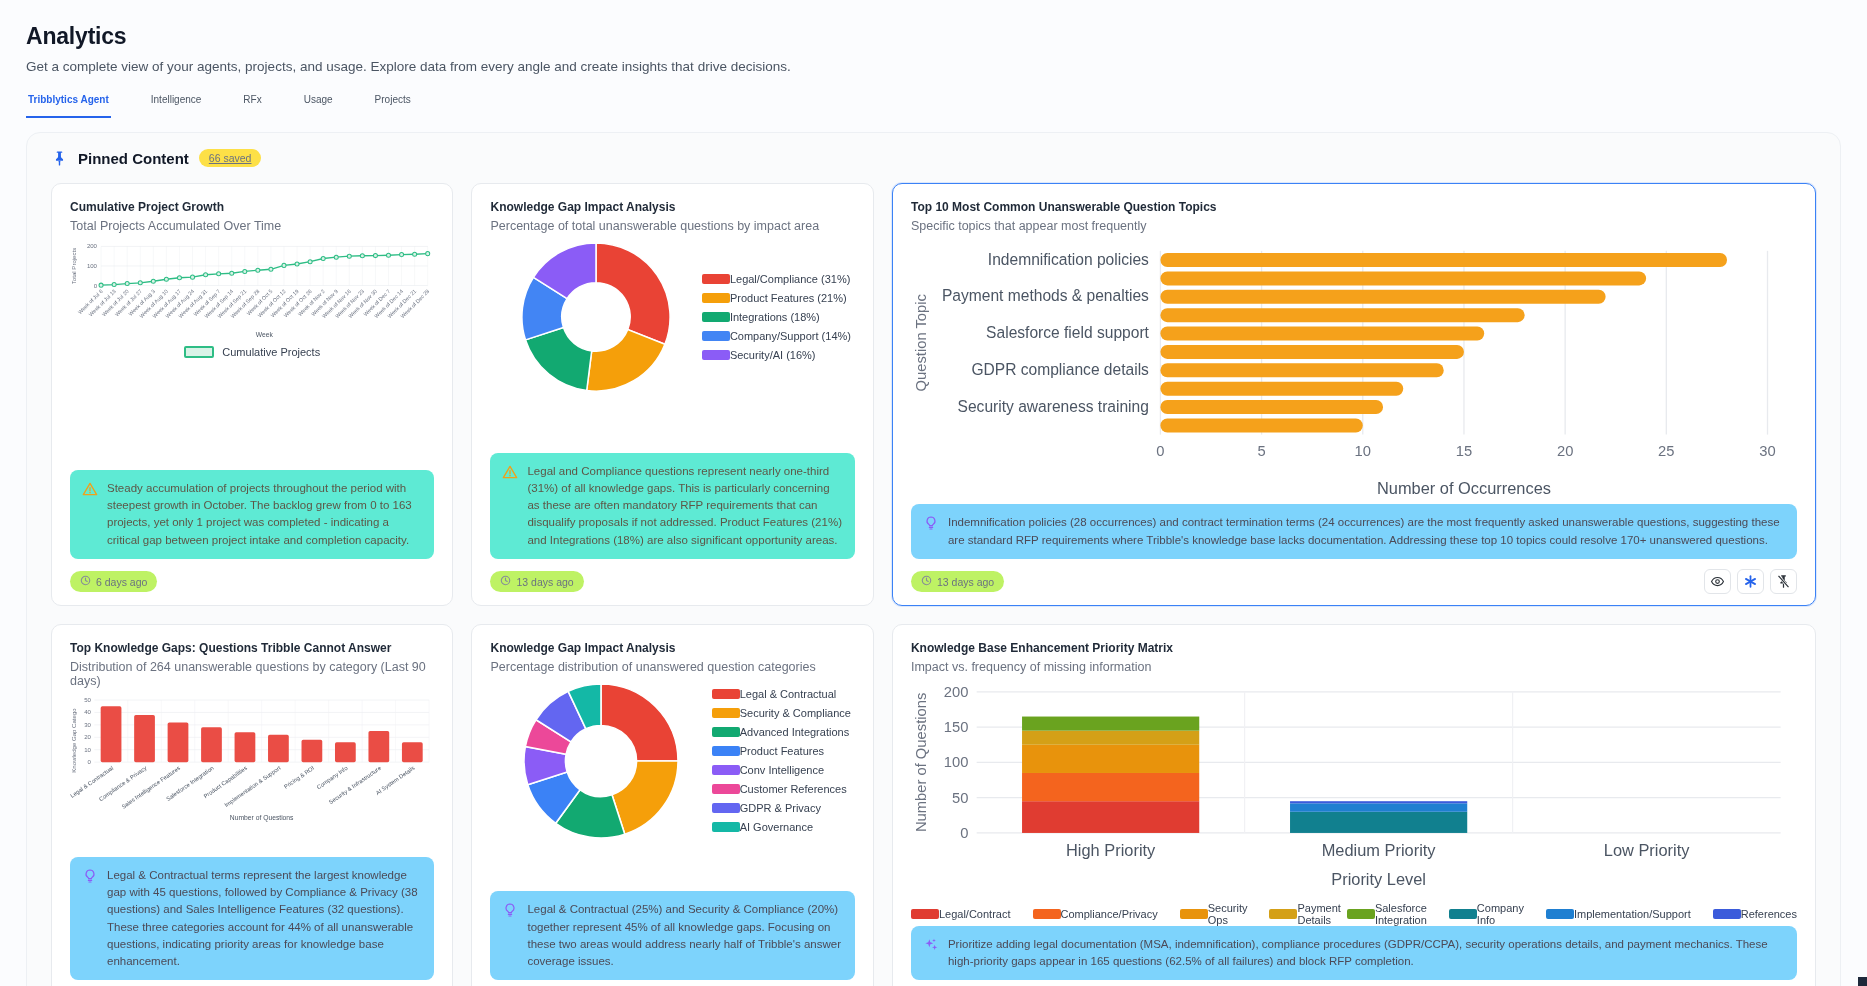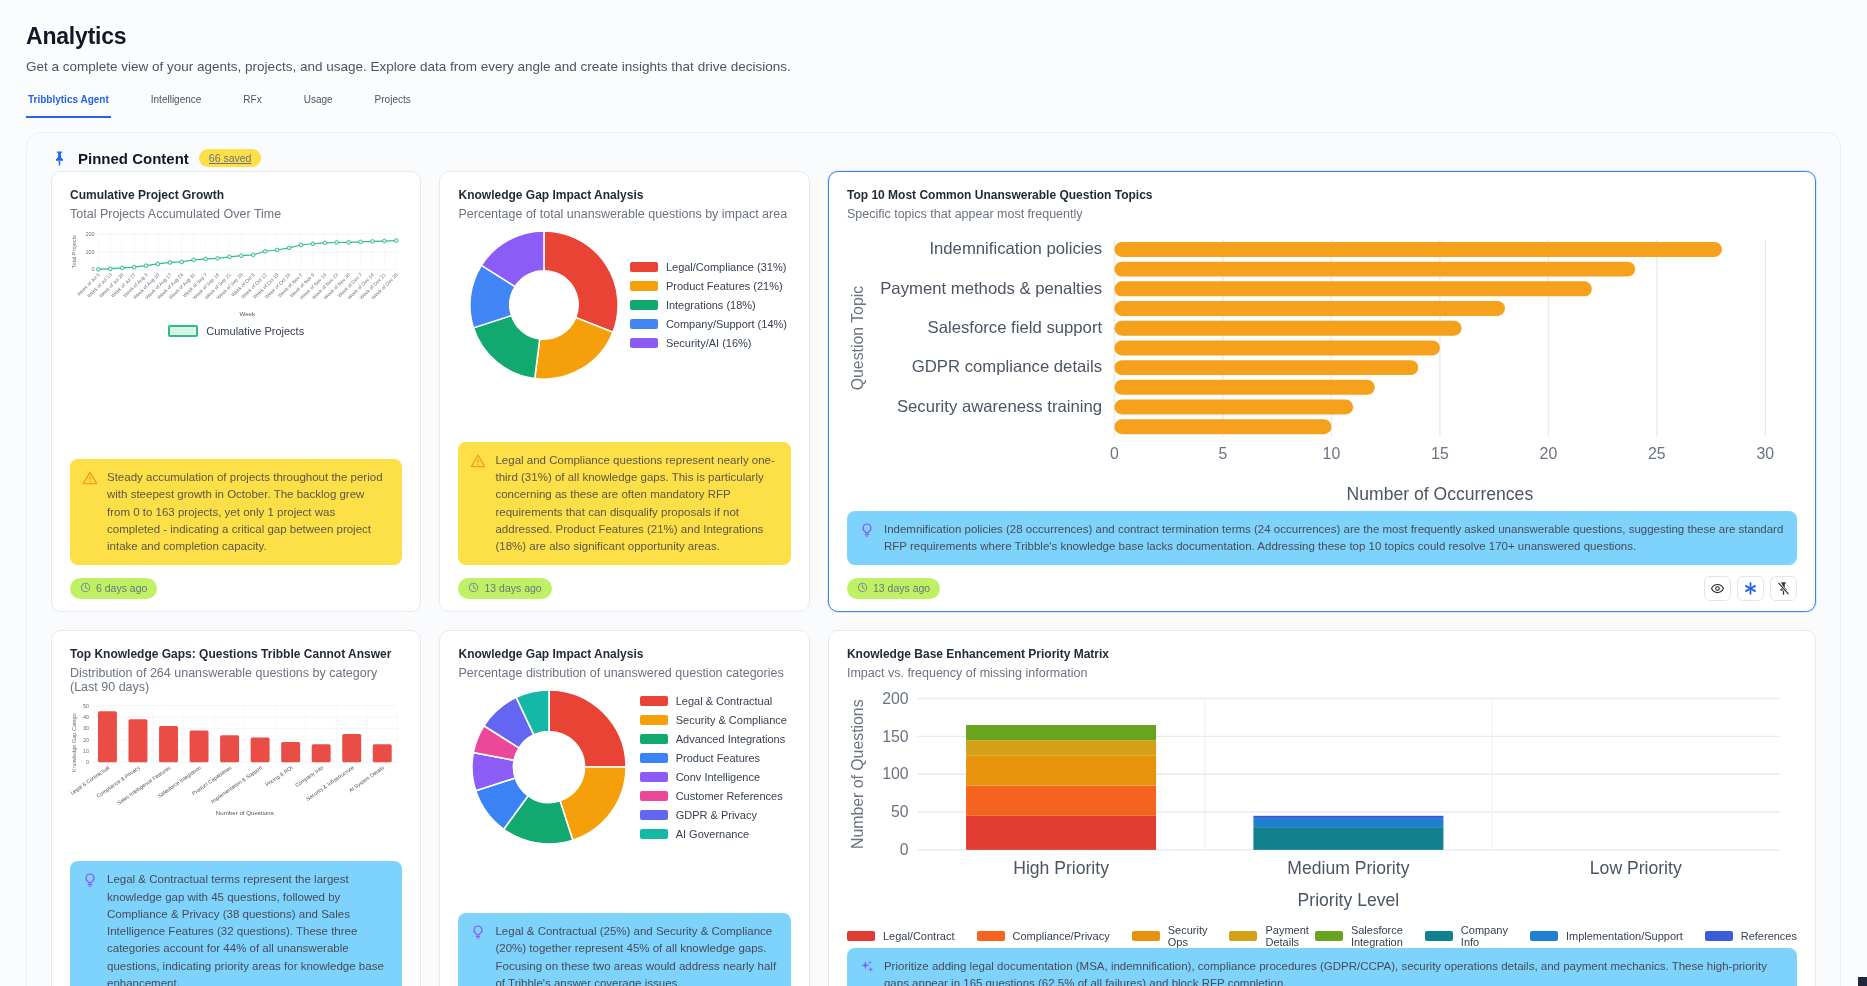--- a/index.html
+++ b/index.html
@@ -6,43 +6,43 @@
   html,body { width:1867px; height:986px; overflow:hidden; background:#fbfcfe;
     font-family:"Liberation Sans", sans-serif; color:#1f2937; }
   .page { padding:23px 26px 0; }
   .page-title { font-size:23px; font-weight:700; color:#111827; letter-spacing:-0.2px; }
   .page-subtitle { font-size:13.5px; color:#4b5563; margin-top:9px; }
   .tabs { display:flex; gap:38px; margin-top:16px; }
   .tab { font-size:10px; color:#4b5563; padding:4px 2px 11px; cursor:pointer; border-bottom:2.5px solid transparent; }
   .tab.active { color:#2563eb; font-weight:700; border-bottom-color:#2563eb; }
   .pinned { margin-top:14px; background:#fafbfc; border:1px solid #edf0f4; border-radius:14px;
     padding:16px 24px 10px; }
-  .pinned-header { display:flex; align-items:center; gap:10px; margin-bottom:4px; }
+  .pinned-header { display:flex; align-items:center; gap:10px; margin-bottom:16px; }
   .pinned-title { font-size:15px; font-weight:700; color:#111827; }
   .badge { background:#fde047; color:#6b7280; font-size:10.5px; padding:3px 10px; border-radius:999px;text-decoration:underline; }
   .grid { display:grid; grid-template-columns:repeat(3,1fr); gap:18px; }
   .card { background:#fff; border:1px solid #e7eaee; border-radius:10px; padding:16px 18px 10px;
     display:flex; flex-direction:column; }
   .card.selected { border:1.5px solid #3b82f6; box-shadow:0 0 0 1px rgba(59,130,246,.15); }
   .card-title { font-size:12px; font-weight:700; color:#1f2937; }
   .card-subtitle { font-size:12.5px; color:#6b7280; margin-top:5px; }
   .chart-area { margin-top:8px; }
   .pie-wrap { display:flex; align-items:center; }
   .pie-svg-holder { flex:1; display:flex; justify-content:center; }
   .pie-legend { flex-shrink:0; display:flex; flex-direction:column; gap:7px; padding-right:4px; }
-  .legend-item { display:flex; align-items:center; gap:8px; font-size:11px; color:#374151; }
+  .legend-item { display:flex; align-items:center; font-size:11px; color:#374151; }
   .legend-swatch { width:28px; height:10px; border-radius:2px; flex-shrink:0; }
   .line-legend { display:flex; justify-content:center; align-items:center; gap:8px; font-size:11px;
     color:#374151; margin-top:2px; }
   .line-legend .legend-swatch { width:30px; height:12px; border:2px solid #2ebd85; background:#d9f3e7; }
   .stack-legend { display:flex; flex-direction:row; gap:6px; margin-top:6px; align-items:center; }
   .stack-legend-row { display:flex; gap:22px; justify-content:center; }
   .note { border-radius:8px; padding:10px 12px; font-size:11.5px; line-height:1.5; display:flex;
     gap:9px; margin-top:auto; color:#55534e; }
-  .note.warning { background:#fde047; color:#5d5747; }
+  .note.warning { background:#5eead4; color:#5d5747; }
   .note.insight, .note.sparkle { background:#7dd3fc; color:#4c4a57; }
   .note-icon { flex-shrink:0; width:16px; height:16px; margin-top:1px; }
   .note-icon svg { width:16px; height:16px; }
   .card-footer { display:flex; align-items:center; justify-content:space-between; margin-top:10px; min-height:26px; }
   .time-pill { display:inline-flex; align-items:center; gap:5px; background:#bef264; border-radius:999px;
     padding:4px 10px; font-size:10.5px; color:#6b7280; }
   .actions { display:flex; gap:6px; }
   .action-btn { width:27px; height:25px; border:1px solid #e2e5e9; border-radius:6px; background:#fff;
     display:flex; align-items:center; justify-content:center; cursor:pointer; }
   .action-btn svg { width:15px; height:15px; }

